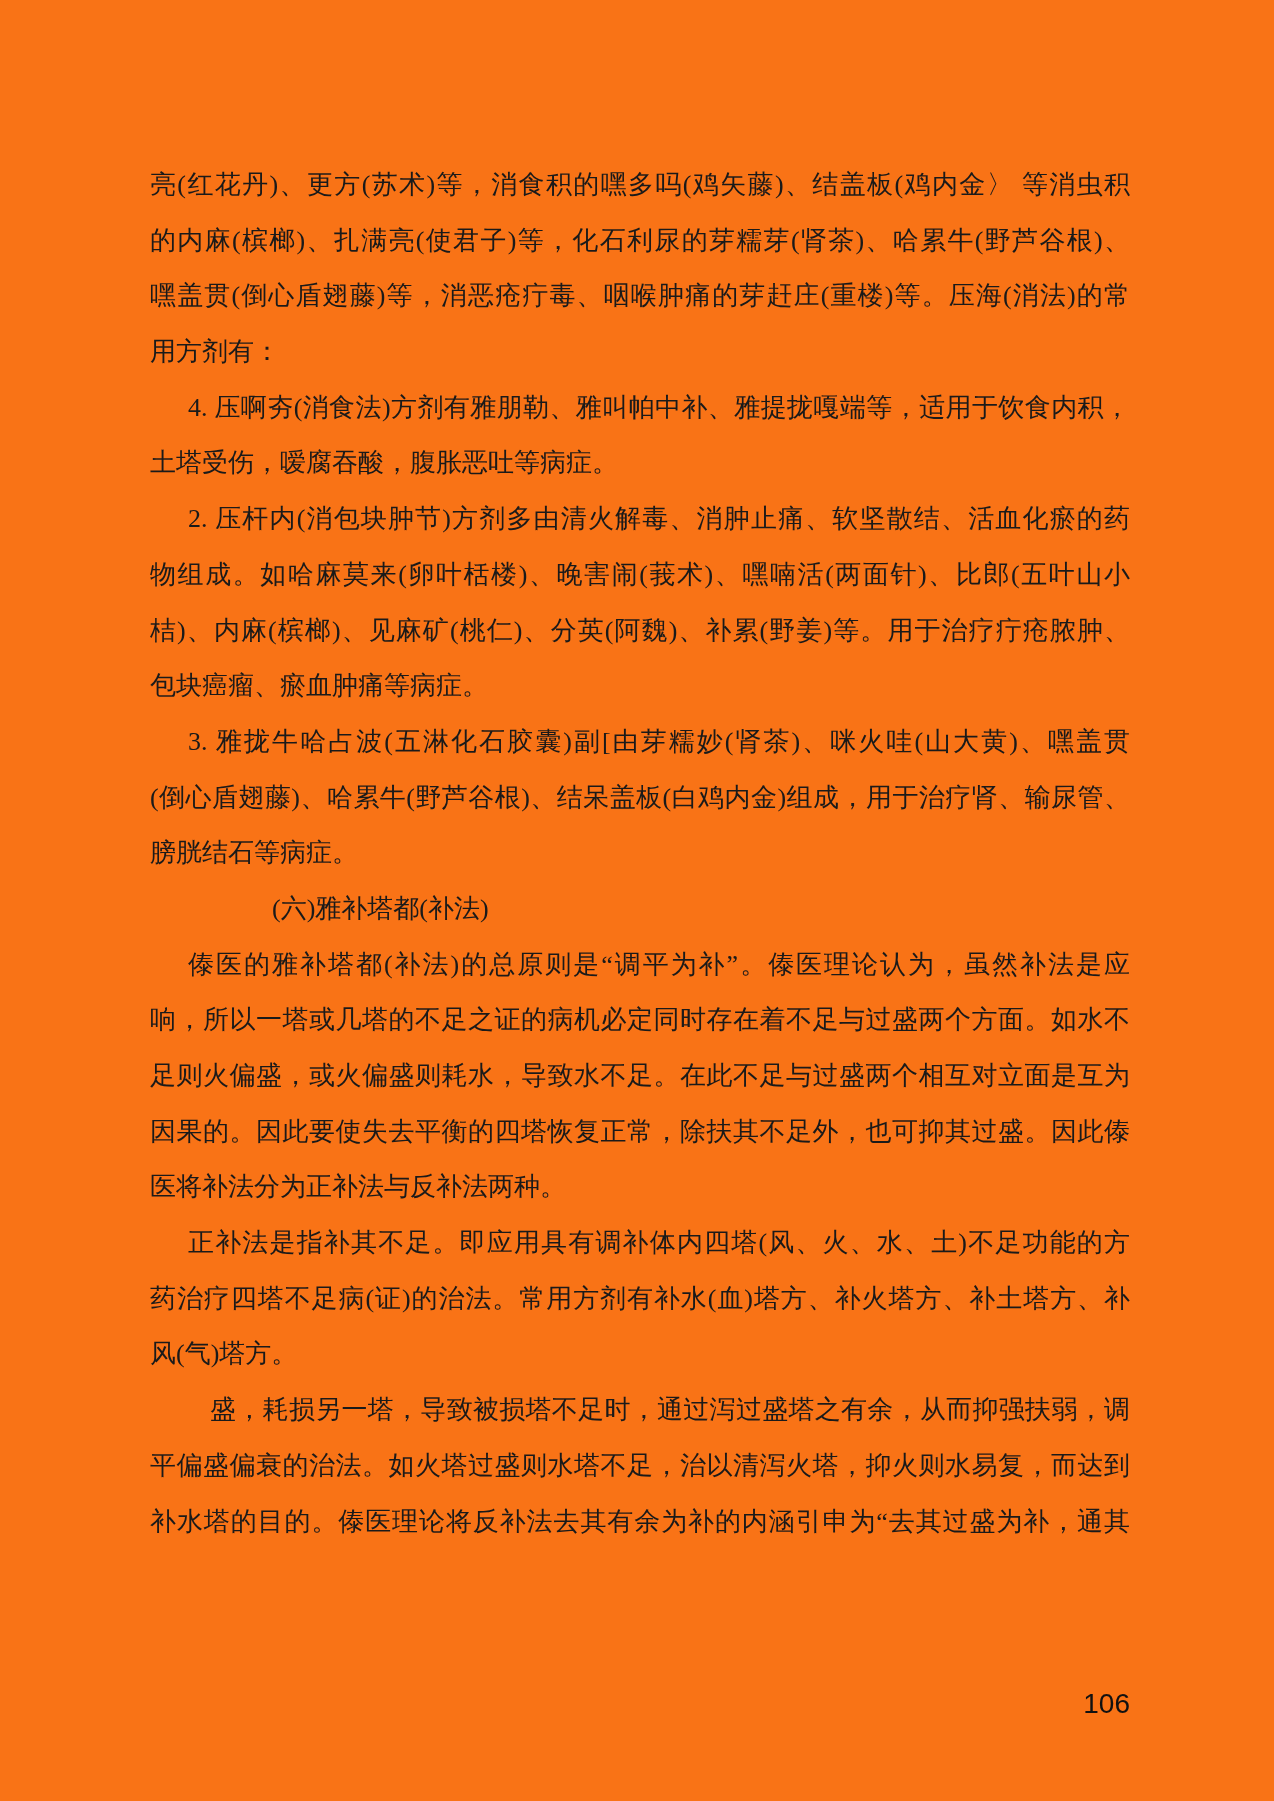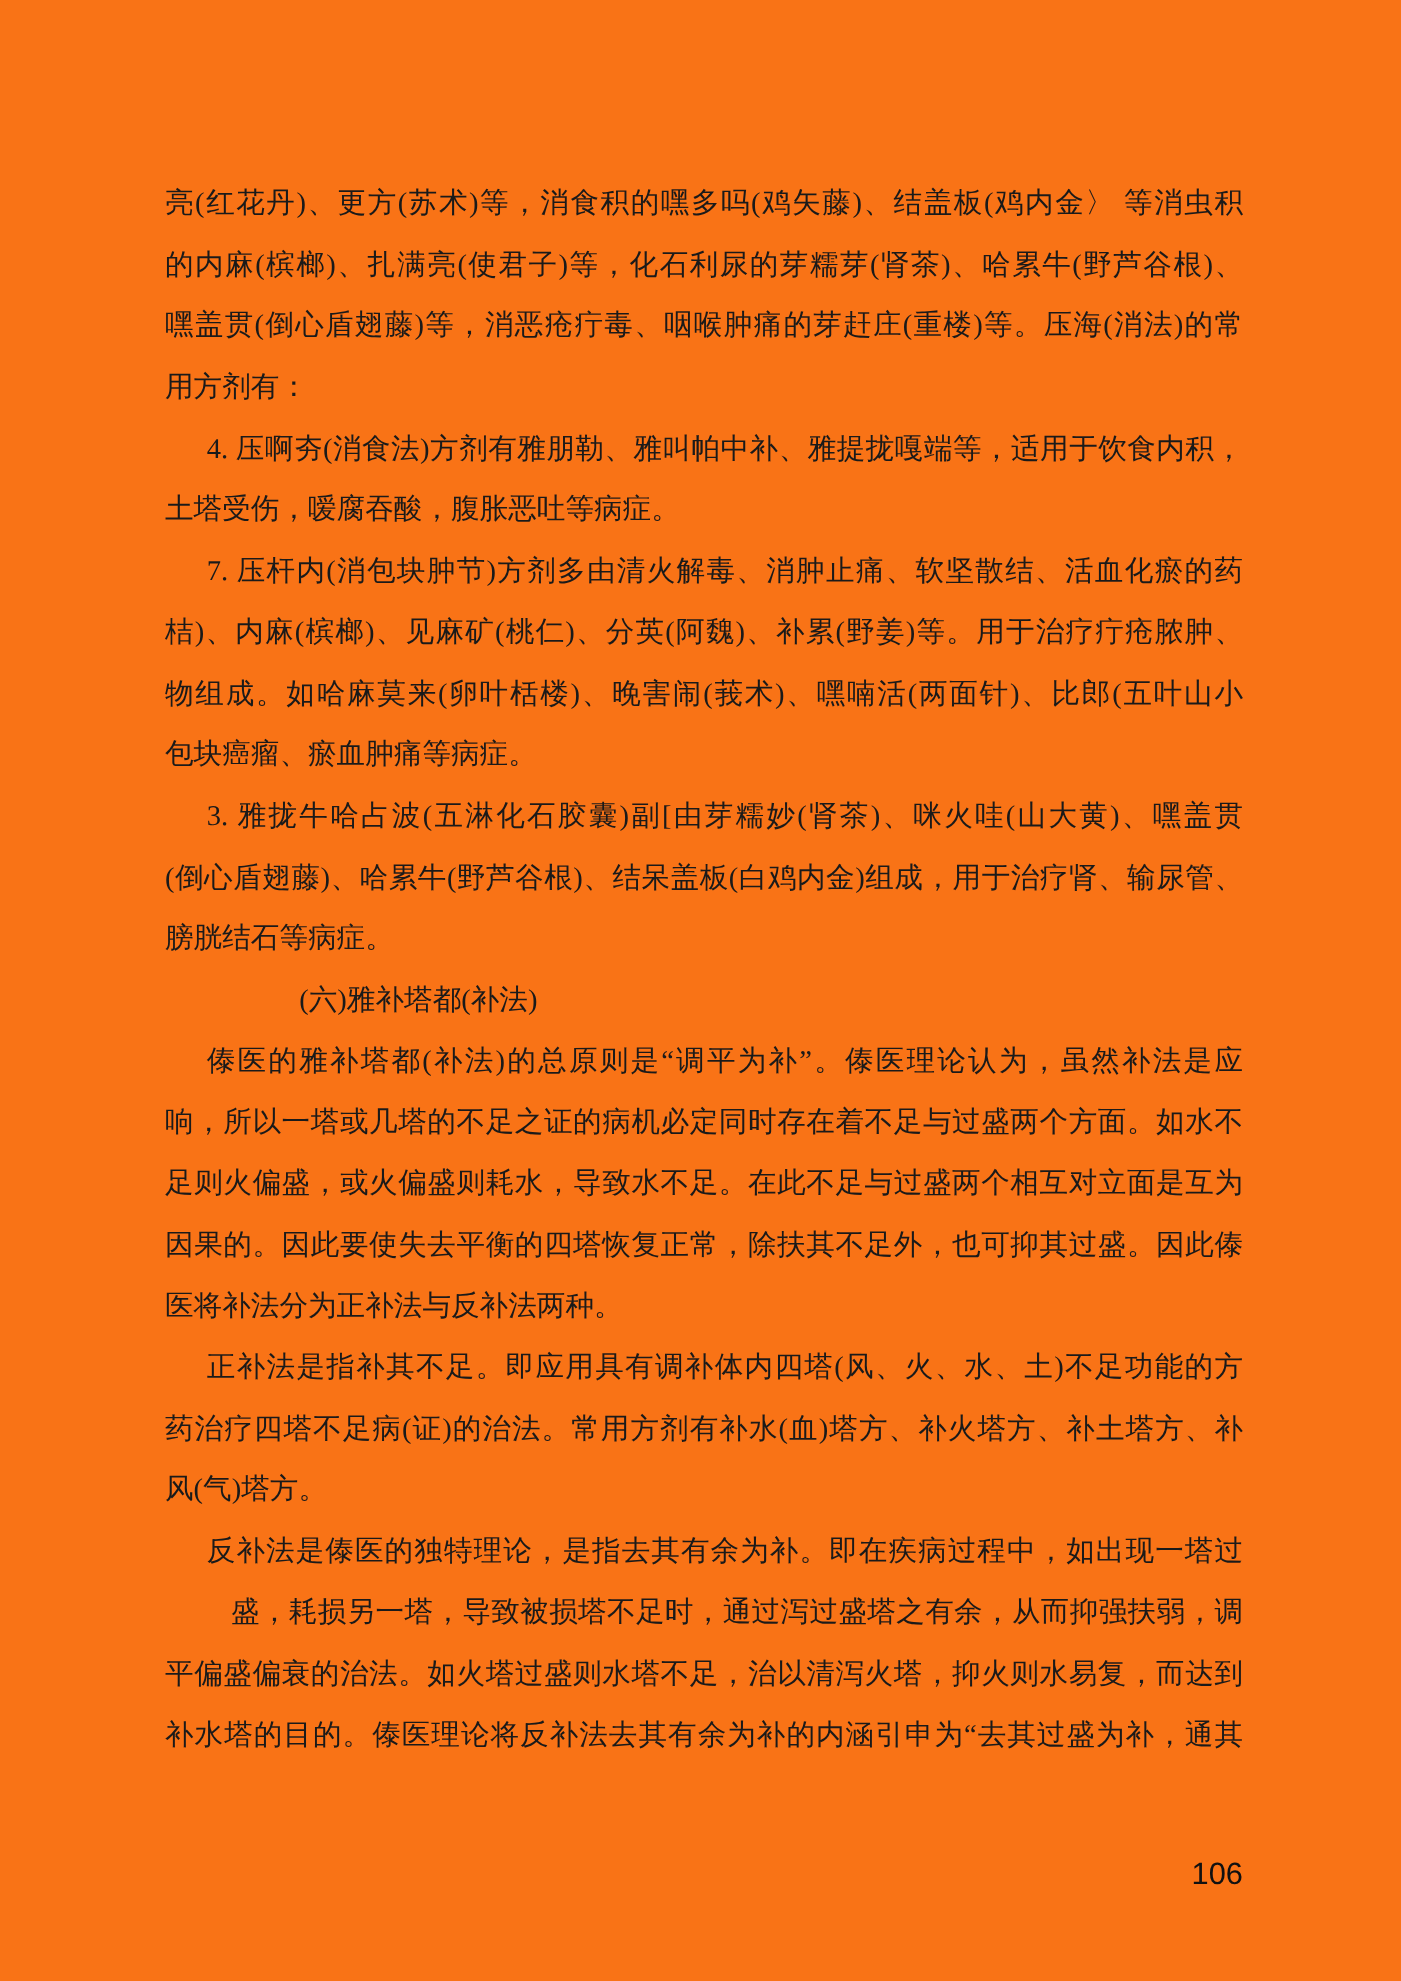--- a/index.html
+++ b/index.html
@@ -68,35 +68,34 @@
 <body>
 
 <div class="page">
   <div class="content">
       <div class="line full">亮(红花丹)、更方(苏术)等，消食积的嘿多吗(鸡矢藤)、结盖板(鸡内金〉 等消虫积</div>
       <div class="line full">的内麻(槟榔)、扎满亮(使君子)等，化石利尿的芽糯芽(肾茶)、哈累牛(野芦谷根)、</div>
       <div class="line full">嘿盖贯(倒心盾翅藤)等，消恶疮疔毒、咽喉肿痛的芽赶庄(重楼)等。压海(消法)的常</div>
       <div class="line end">用方剂有：</div>
       <div class="line numbered">4. 压啊夯(消食法)方剂有雅朋勒、雅叫帕中补、雅提拢嘎端等，适用于饮食内积，</div>
       <div class="line end">土塔受伤，嗳腐吞酸，腹胀恶吐等病症。</div>
-      <div class="line numbered">7. 压杆内(消包块肿节)方剂多由清火解毒、消肿止痛、软坚散结、活血化瘀的药</div>
+      <div class="line numbered">2. 压杆内(消包块肿节)方剂多由清火解毒、消肿止痛、软坚散结、活血化瘀的药</div>
+      <div class="line full">物组成。如哈麻莫来(卵叶栝楼)、晚害闹(莪术)、嘿喃活(两面针)、比郎(五叶山小</div>
       <div class="line full">桔)、内麻(槟榔)、见麻矿(桃仁)、分英(阿魏)、补累(野姜)等。用于治疗疔疮脓肿、</div>
-      <div class="line full">物组成。如哈麻莫来(卵叶栝楼)、晚害闹(莪术)、嘿喃活(两面针)、比郎(五叶山小</div>
       <div class="line end">包块癌瘤、瘀血肿痛等病症。</div>
       <div class="line numbered">3. 雅拢牛哈占波(五淋化石胶囊)副[由芽糯妙(肾茶)、咪火哇(山大黄)、嘿盖贯</div>
       <div class="line full">(倒心盾翅藤)、哈累牛(野芦谷根)、结呆盖板(白鸡内金)组成，用于治疗肾、输尿管、</div>
       <div class="line end">膀胱结石等病症。</div>
       <div class="line heading">(六)雅补塔都(补法)</div>
       <div class="line para-start">傣医的雅补塔都(补法)的总原则是“调平为补”。傣医理论认为，虽然补法是应</div>
       <div class="line full">响，所以一塔或几塔的不足之证的病机必定同时存在着不足与过盛两个方面。如水不</div>
       <div class="line full">足则火偏盛，或火偏盛则耗水，导致水不足。在此不足与过盛两个相互对立面是互为</div>
       <div class="line full">因果的。因此要使失去平衡的四塔恢复正常，除扶其不足外，也可抑其过盛。因此傣</div>
       <div class="line end">医将补法分为正补法与反补法两种。</div>
       <div class="line para-start">正补法是指补其不足。即应用具有调补体内四塔(风、火、水、土)不足功能的方</div>
       <div class="line full">药治疗四塔不足病(证)的治法。常用方剂有补水(血)塔方、补火塔方、补土塔方、补</div>
       <div class="line end">风(气)塔方。</div>
-      <div class="line para-start">反补法是傣医的独特理论，是指去其有余为补。即在疾病过程中，如出现一塔过</div>
       <div class="line indent-cont">盛，耗损另一塔，导致被损塔不足时，通过泻过盛塔之有余，从而抑强扶弱，调</div>
       <div class="line full">平偏盛偏衰的治法。如火塔过盛则水塔不足，治以清泻火塔，抑火则水易复，而达到</div>
       <div class="line full">补水塔的目的。傣医理论将反补法去其有余为补的内涵引申为“去其过盛为补，通其</div>
     </div>
   <div class="page-number">106</div>
 </div>
 
 </body></html>

